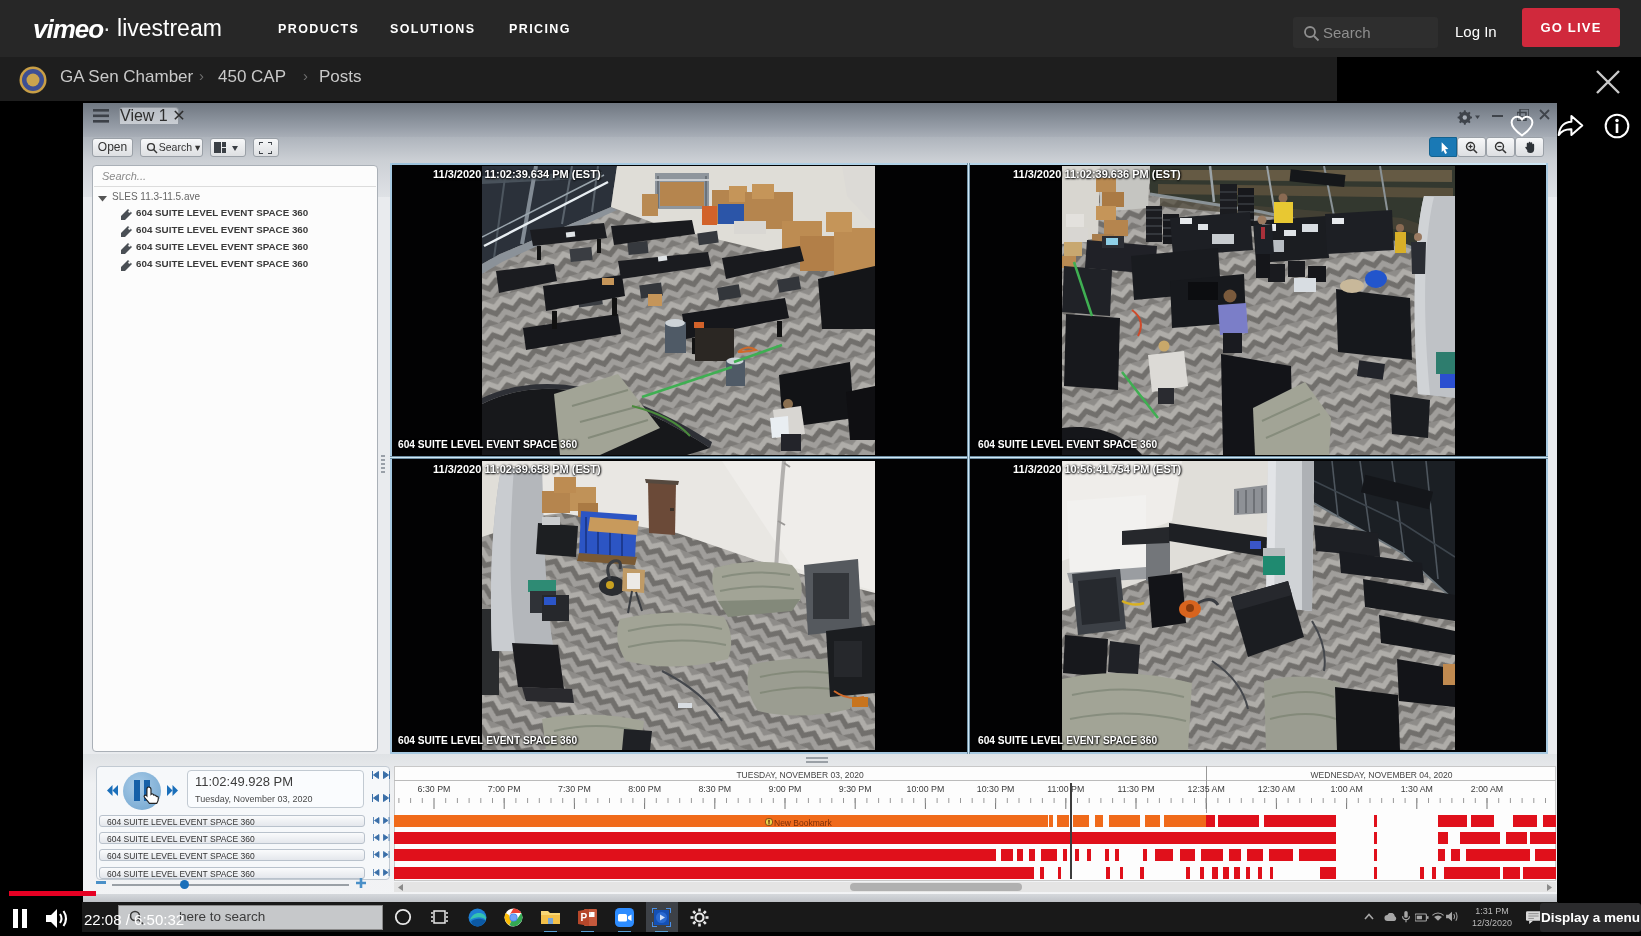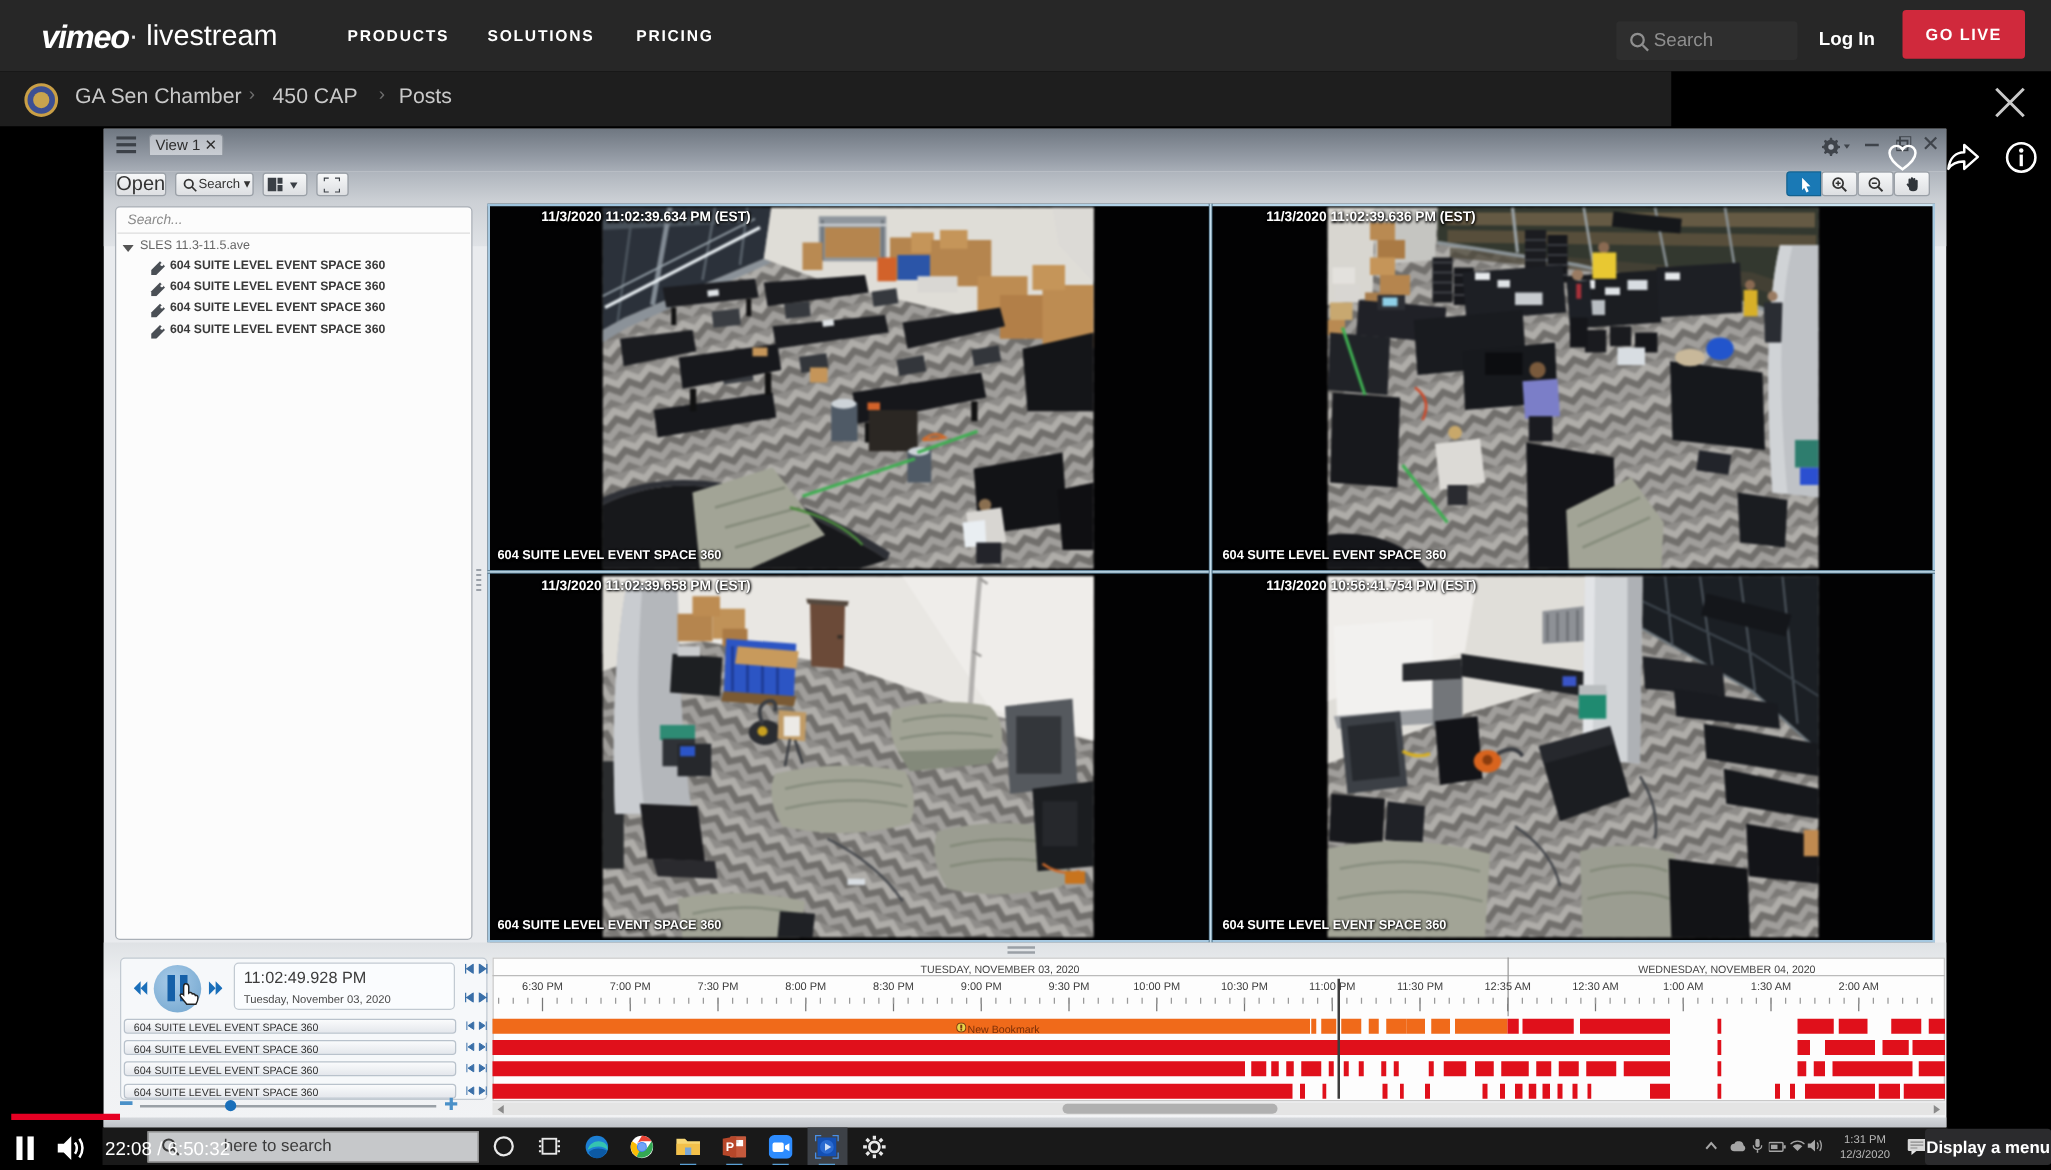--- a/index.html
+++ b/index.html
@@ -4,21 +4,21 @@
 *{margin:0;padding:0;box-sizing:border-box}
 html,body{width:1641px;height:936px;background:#000;overflow:hidden;font-family:"Liberation Sans",sans-serif;-webkit-font-smoothing:antialiased}
 .a{position:absolute}
 #page{position:relative;width:1641px;height:936px;background:#000}
 
 #nav{left:0;top:0;width:1641px;height:57px;background:#272727}
 #nav .logo{left:33px;top:14px;color:#fff;font-size:26px;font-weight:bold;font-style:italic;letter-spacing:-1px}
 #nav .ls{left:103px;top:15px;color:#fff;font-size:23px;font-weight:400}
 .navlink{top:22px;color:#fff;font-size:12.5px;font-weight:bold;letter-spacing:1.4px}
 #srch{left:1293px;top:17px;width:145px;height:31px;background:#2e2e2e;border-radius:3px;color:#8f8f8f;font-size:15px;line-height:31px;padding-left:30px}
-#login{left:1455px;top:23px;color:#fff;font-size:15px;font-weight:bold}
+#login{left:1455px;top:23px;color:#fff;font-size:15px;font-weight:normal}
 #golive{left:1522px;top:8px;width:98px;height:39px;background:#d0293c;border-radius:3px;color:#fff;font-size:13px;font-weight:bold;letter-spacing:1.2px;text-align:center;line-height:39px}
 
 #crumb{left:0;top:57px;width:1337px;height:44px;background:#1e1e1e}
 #crumb .t{top:10px;color:#c9c9c9;font-size:17px}
 #crumb .s{top:10px;color:#6f6f6f;font-size:15px}
 
 #app{left:83px;top:103px;width:1474px;height:799px;background:#e9ebee}
 #titlebar{left:0;top:0;width:1474px;height:34px;background:linear-gradient(#6f7781,#959ca6 70%,#a8aeb7)}
 #toolrow{left:0;top:34px;width:1474px;height:60px;background:linear-gradient(#aeb4bc,#ccd0d5 40%,#dfe2e6)}
 .btn{background:linear-gradient(#f7f8f9,#dddfe2);border:1px solid #9aa0a7;border-radius:3px;color:#333;font-size:11px;text-align:center}
@@ -76,23 +76,23 @@
   <div class="a" id="app">
     <div class="a" id="titlebar"></div>
     <div class="a" id="toolrow"></div>
 
     <svg class="a" style="left:10px;top:6px" width="16" height="14" viewBox="0 0 16 14">
         <rect y="0" width="16" height="2.6" fill="#3c4148"></rect>
         <rect y="5.5" width="16" height="2.6" fill="#3c4148"></rect>
         <rect y="11" width="16" height="2.6" fill="#3c4148"></rect>
       </svg>
 
-    <div class="a" style="left:36px;top:4px;width:60px;height:17px;background:linear-gradient(#b8bdc4,#c9cdd3);border:1px solid #8f959d;border-bottom:none;border-radius:4px 4px 0 0;color:#2e2e2e;font-size:12px;text-align:center;line-height:16px;white-space:nowrap">View 1 ✕</div>
-
-    <div class="a btn" style="left:9px;top:35px;width:41px;height:19px;line-height:17px;font-size:16px">Open</div>
+    <div class="a" style="left:36px;top:4px;width:60px;height:17px;background:linear-gradient(#b8bdc4,#c9cdd3);border:1px solid #8f959d;border-bottom:none;border-radius:4px 4px 0 0;color:#2e2e2e;font-size:16px;text-align:right;line-height:16px;white-space:nowrap">View 1 ✕</div>
+
+    <div class="a btn" style="left:9px;top:35px;width:41px;height:19px;line-height:17px;font-size:12px">Open</div>
     <div class="a btn" style="left:57px;top:35px;width:63px;height:19px;line-height:17px;font-size:10.5px;padding-left:16px">Search ▾</div>
     <svg class="a" style="left:63px;top:39px" width="12" height="12" viewBox="0 0 12 12">
         <circle cx="5" cy="5" r="3.4" fill="none" stroke="#333" stroke-width="1.4"></circle>
         <line x1="7.6" y1="7.6" x2="11" y2="11" stroke="#333" stroke-width="1.4"></line>
       </svg>
     <div class="a btn" style="left:127px;top:35px;width:36px;height:19px"></div>
     <svg class="a" style="left:131px;top:39px" width="26" height="12" viewBox="0 0 26 12">
         <rect x="0" y="0" width="7" height="11" fill="#3a3f45"></rect>
         <rect x="8" y="0" width="4" height="5" fill="#3a3f45"></rect>
         <rect x="8" y="6" width="4" height="5" fill="#3a3f45"></rect>

